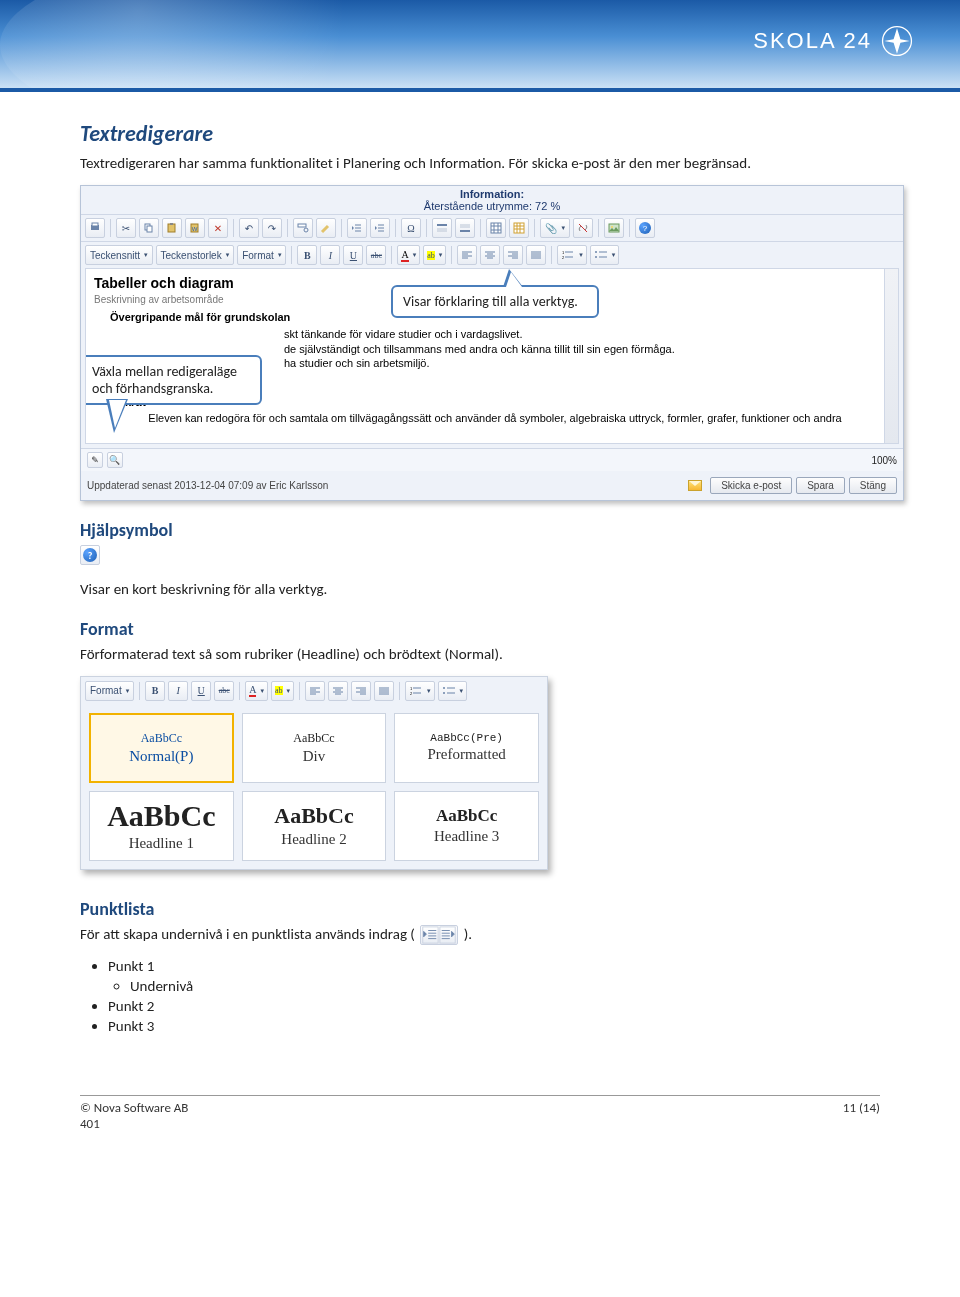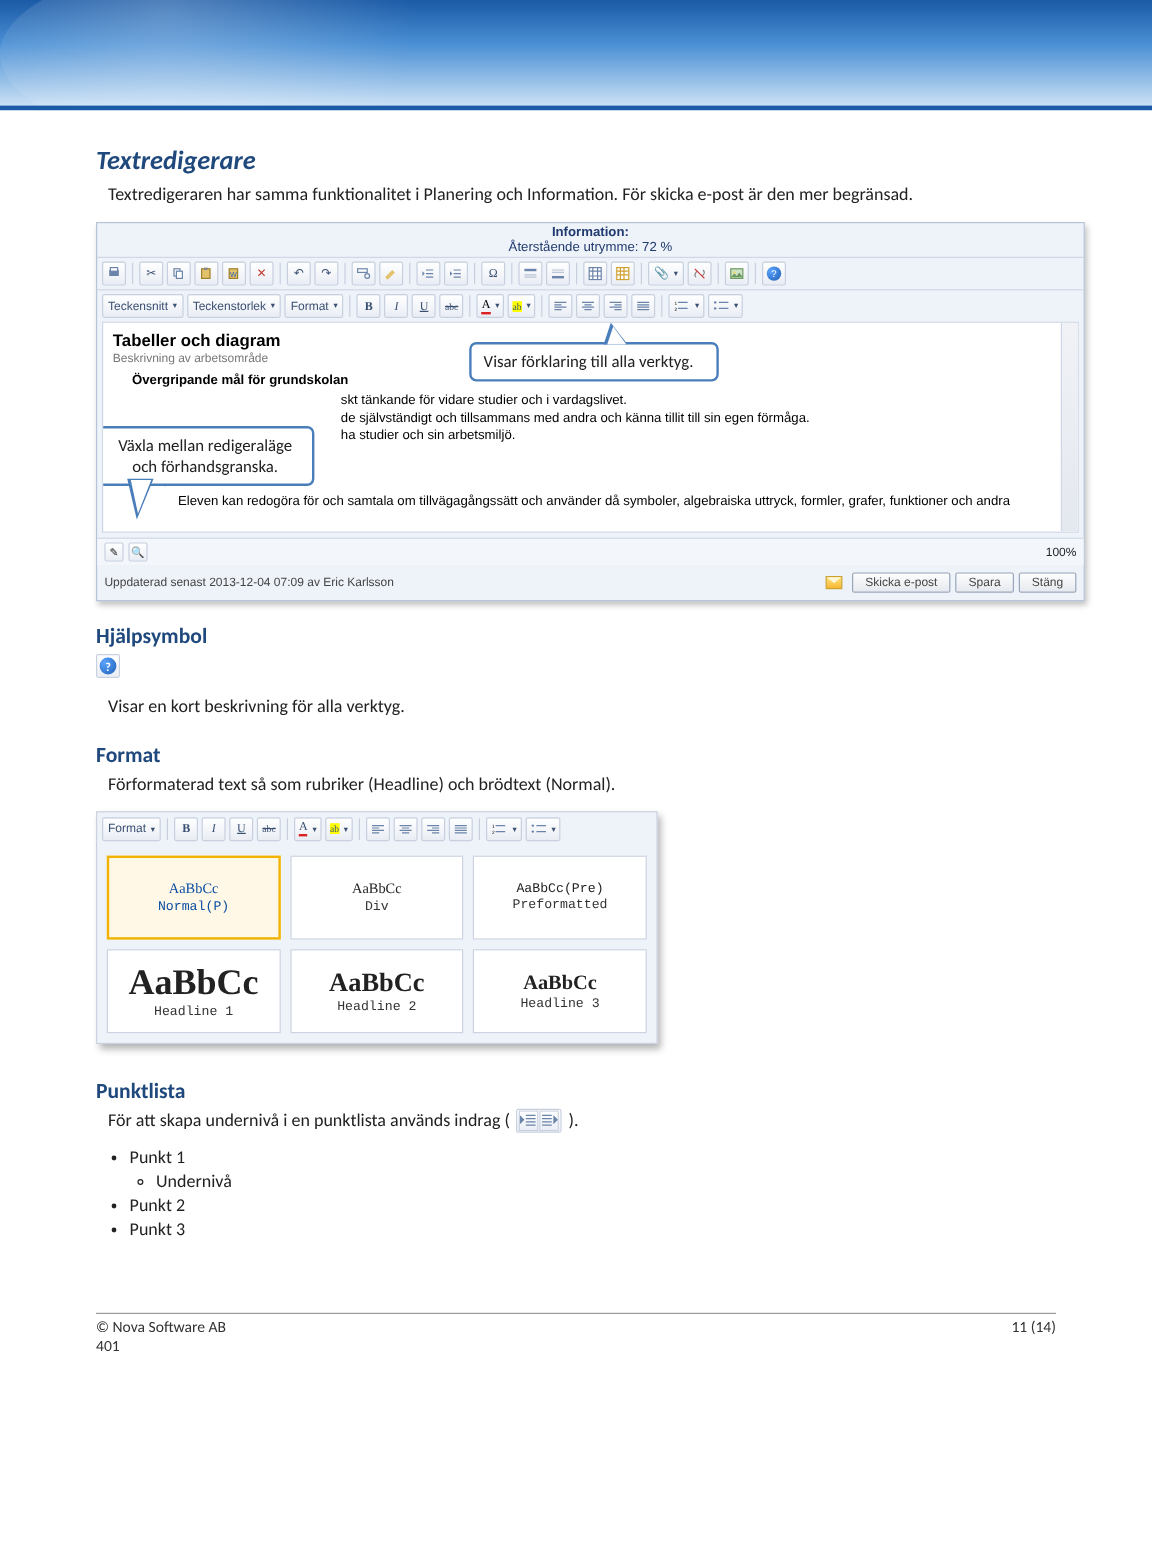--- a/index.html
+++ b/index.html
@@ -44,21 +44,21 @@
     color: #1f497d;
     font-size: 22px;
     margin: 8px 0 6px;
   }
   h3.sub {
     font-weight: bold;
     color: #1f497d;
     font-size: 18px;
     margin: 18px 0 4px;
   }
-  p.body { font-size: 15px; margin: 4px 10px 12px; line-height: 1.35; }
+  p.body { font-size: 15px; margin: 4px 0 12px; line-height: 1.35; }
 
   
   .editor-outer {
     width: 824px;
     border: 1px solid #b7c4d8;
     background: #eef2f9;
     font-family: Tahoma, Arial, sans-serif;
     font-size: 11px;
     box-shadow: 2px 3px 5px rgba(0,0,0,0.25);
     margin-top: 8px;
@@ -124,21 +124,21 @@
     border-left: 6px solid transparent;
     border-right: 14px solid transparent;
     border-bottom: 18px solid #4a7ebb;
   }
   .callout1 .tail::after{
     content:""; position:absolute; top:3px; left:-3px;
     border-left:5px solid transparent; border-right:11px solid transparent;
     border-bottom:15px solid #fff;
   }
   .callout2-wrap { position:absolute; left:-6px; top:86px; }
-  .callout2 { position: static; width: 182px; text-align: center; }
+  .callout2 { position: static; width: 182px; }
   .callout2-tail {
     position:absolute; left:26px; top:44px; width:0;height:0;
     border-left:8px solid transparent; border-right:14px solid transparent;
     border-top:34px solid #4a7ebb;
   }
   .callout2-tail::after{
     content:""; position:absolute; top:-33px; left:-5px;
     border-left:6px solid transparent; border-right:11px solid transparent;
     border-top:28px solid #fff;
   }
@@ -186,21 +186,21 @@
   .format-grid { display:grid; grid-template-columns: repeat(3, 1fr); gap:8px; padding:8px; }
   .fcard {
     border:1px solid #cbd3e0; background:#fff; height:70px;
     display:flex; flex-direction:column; align-items:center; justify-content:center;
     font-family: "Times New Roman", serif;
   }
   .fcard.sel { border:2px solid #f2b200; background:#fff8e6; }
   .fcard.normal .sample { font-family: Tahoma; font-size:12px; color:#0b4ea2; }
   .fcard .sample-sm { font-family: Tahoma; font-size:12px; }
   .fcard .sample-mono { font-family: Liberation Mono, monospace; font-size:11px; }
-  .fcard .lbl { font-family: Liberation Mono, monospace; font-size:11px; margin-top:2px; color:#333; }
+  .fcard .lbl { font-family: Liberation Serif, serif; font-size:15px; margin-top:2px; color:#333; }
   .fcard.normal .lbl { color:#0b4ea2; }
   .fcard .h1 { font-size:30px; font-weight:bold; }
   .fcard .h2 { font-size:22px; font-weight:bold; }
   .fcard .h3 { font-size:17px; font-weight:bold; }
 
   
   .inlineicon {
     display:inline-block; width:38px; height:20px; vertical-align:middle;
     border:1px solid #c8d0df; background:linear-gradient(#fff,#e9edf4); border-radius:2px;
     margin: 0 2px;
@@ -218,20 +218,27 @@
     display:flex; justify-content:space-between;
     font-size:13px; color:#333;
   }
   .footer .col { line-height:1.2; }
 </style>
 </head>
 <body>
 
 <div class="banner">
   <div class="globe"></div>
+  <div class="logo-wrap">
+    <span>SKOLA 24</span>
+    <svg viewBox="0 0 40 40">
+      <circle cx="20" cy="20" r="17" fill="none" stroke="#fff" stroke-width="1.5"></circle>
+      <path d="M20 5 L24 18 L35 20 L24 22 L20 35 L16 22 L5 20 L16 18 Z" fill="#fff"></path>
+    </svg>
+  </div>
   <div class="rule"></div>
 </div>
 
 <div class="page">
 
   <h2 class="section">Textredigerare</h2>
   <p class="body">Textredigeraren har samma funktionalitet i Planering och Information. För skicka e-post är den mer begränsad.</p>
 
   <div class="editor-outer">
     <div class="editor-hdr">

